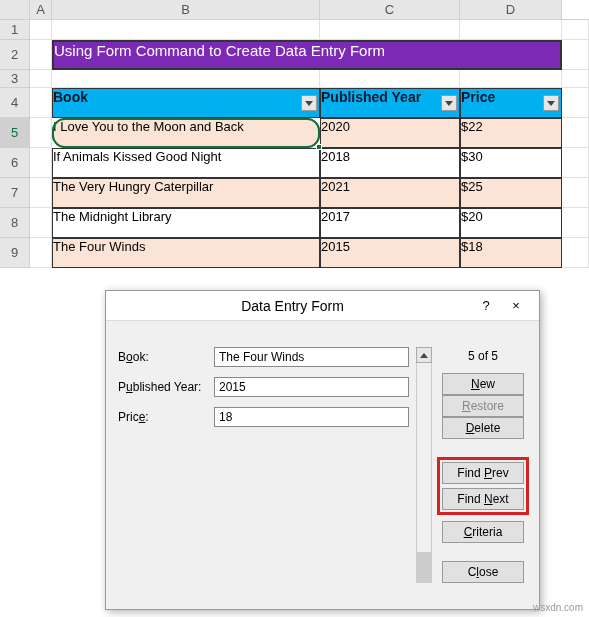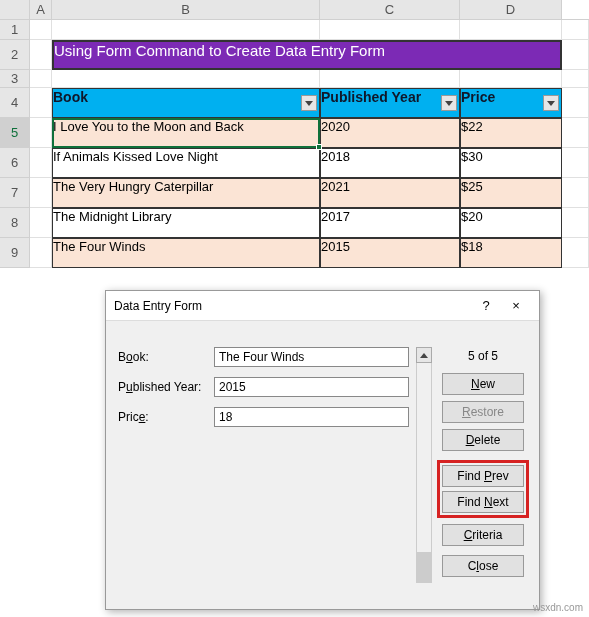--- a/index.html
+++ b/index.html
@@ -99,20 +99,21 @@
     .data-cell {
       border: 1px solid #333;
       font-size: 13px;
       color: #000;
     }
     .alt { background: #FBE4D5; }
     .sel-cell {
       outline: 2px solid #0f703b;
       outline-offset: -2px;
       position: relative;
+      border-radius: 13px;
     }
     .fill-handle {
       position: absolute;
       right: -3px;
       bottom: -3px;
       width: 6px;
       height: 6px;
       background: #0f703b;
       border: 1px solid #fff;
     }
@@ -137,21 +138,21 @@
       font-size: 12px;
     }
     .dlg-title {
       display: flex;
       align-items: center;
       height: 30px;
       padding: 0 8px;
       background: #fff;
       border-bottom: 1px solid #ddd;
     }
-    .dlg-title-text { flex: 1; font-size: 12px; }
+    .dlg-title-text { flex: 1; font-size: 14px; text-align: center; }
     .dlg-help, .dlg-close {
       width: 30px; height: 28px;
       display: flex; align-items: center; justify-content: center;
       font-size: 13px;
       cursor: pointer;
     }
     .dlg-body {
       padding: 26px 12px;
       display: flex;
       gap: 6px;
@@ -212,21 +213,20 @@
       align-items: center;
     }
     .record-counter {
       font-size: 12px;
       margin: 2px 0 10px;
       text-align: center;
     }
     .dlg-btn {
       width: 82px;
       height: 22px;
-      margin-bottom: 6px;
       background: #e1e1e1;
       border: 1px solid #999;
       font-size: 12px;
       cursor: pointer;
       text-align: center;
       line-height: 20px;
     }
     .dlg-btn.disabled {
       color: #888;
     }
@@ -319,21 +319,21 @@
     <div class="cell wA"></div>
     <div class="data-cell alt wB sel-cell"><span>I Love You to the Moon and Back</span><div class="fill-handle"></div></div>
     <div class="data-cell alt wC">2020</div>
     <div class="data-cell alt wD">$22</div>
     <div class="cell wE"></div>
   </div>
 
   <div class="grid-row">
     <div class="row-h">6</div>
     <div class="cell wA"></div>
-    <div class="data-cell wB">If Animals Kissed Love Night</div>
+    <div class="data-cell wB">If Animals Kissed Good Night</div>
     <div class="data-cell wC">2018</div>
     <div class="data-cell wD">$30</div>
     <div class="cell wE"></div>
   </div>
 
   <div class="grid-row">
     <div class="row-h">7</div>
     <div class="cell wA"></div>
     <div class="data-cell alt wB">The Very Hungry Caterpillar</div>
     <div class="data-cell alt wC">2021</div>

